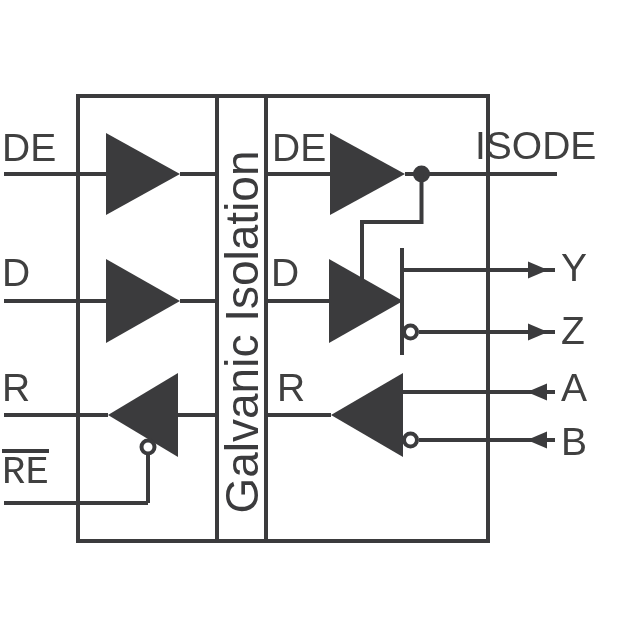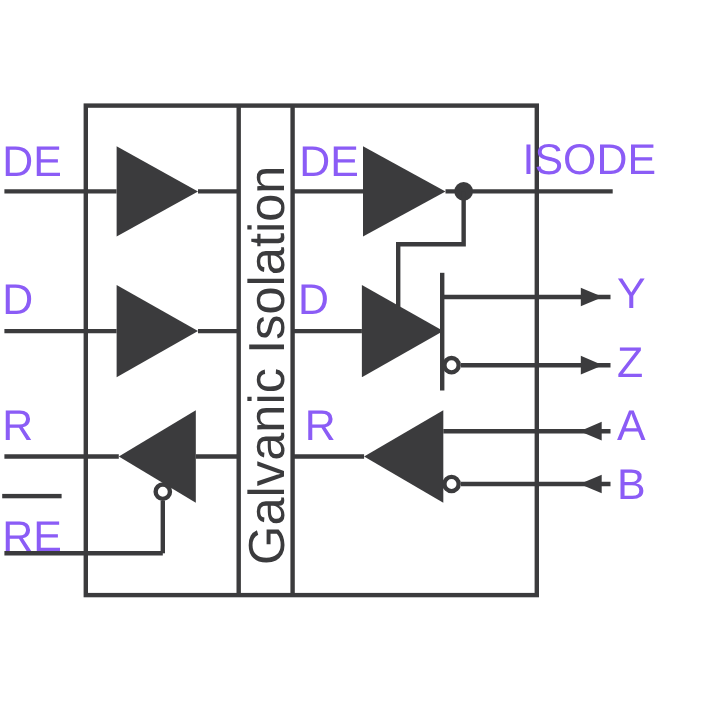--- a/index.html
+++ b/index.html
@@ -19,26 +19,27 @@
   .stage svg {
     position: absolute;
     left: 0;
     top: 0;
   }
   .lbl {
     position: absolute;
     font-size: 39px;
     line-height: 1;
     white-space: nowrap;
-    color: #8b5cf6;
+    color: #404040;
     letter-spacing: 0px;
   }
   .lbl.overlined {
     border-top: 4px solid #3b3b3d;
-    padding-top: 16px;
+    padding-top: 1px;
+    font-family: Liberation Mono, monospace;
   }
   .barrier-label {
     position: absolute;
     left: 242px;
     top: 332px;
     transform: translate(-50%, -50%) rotate(-90deg);
     font-size: 46px;
     line-height: 1;
     white-space: nowrap;
     color: #3b3b3d;

